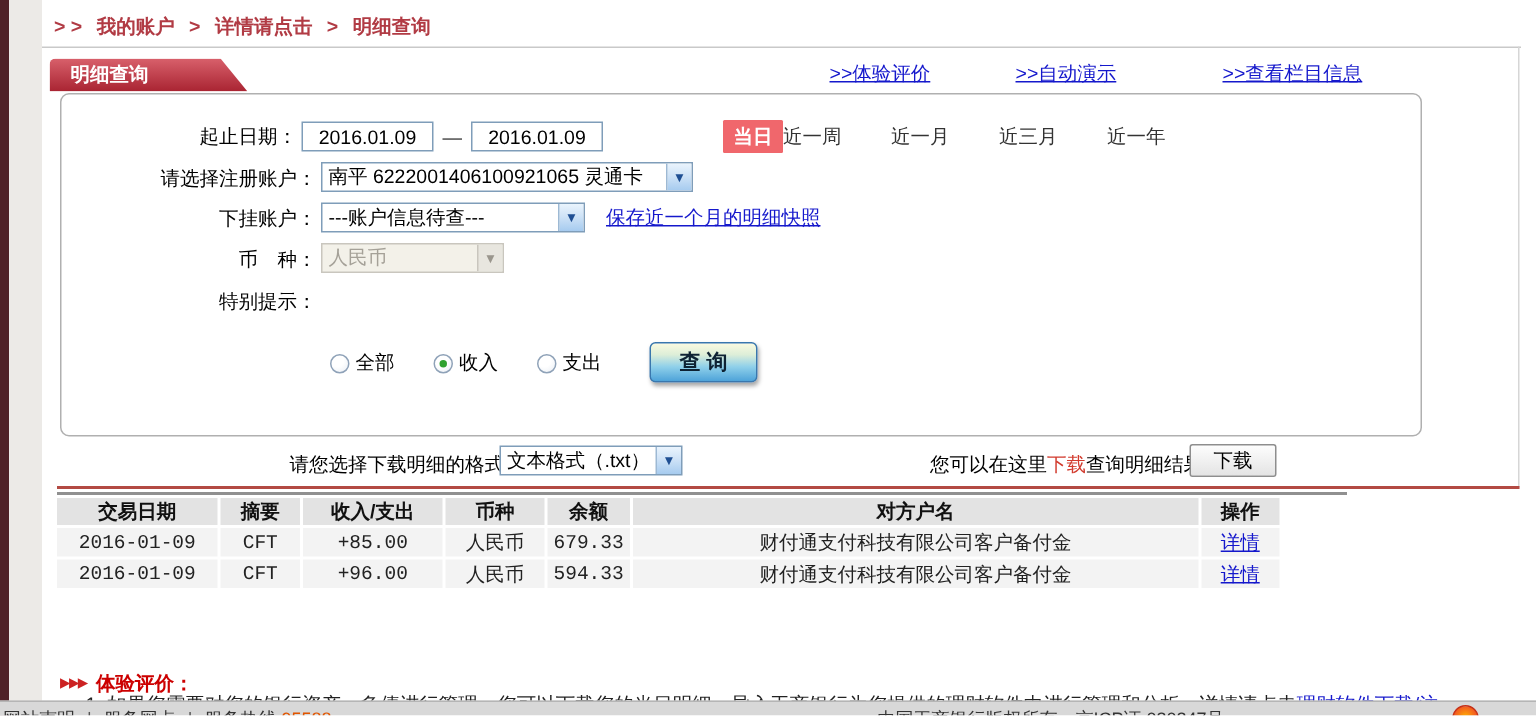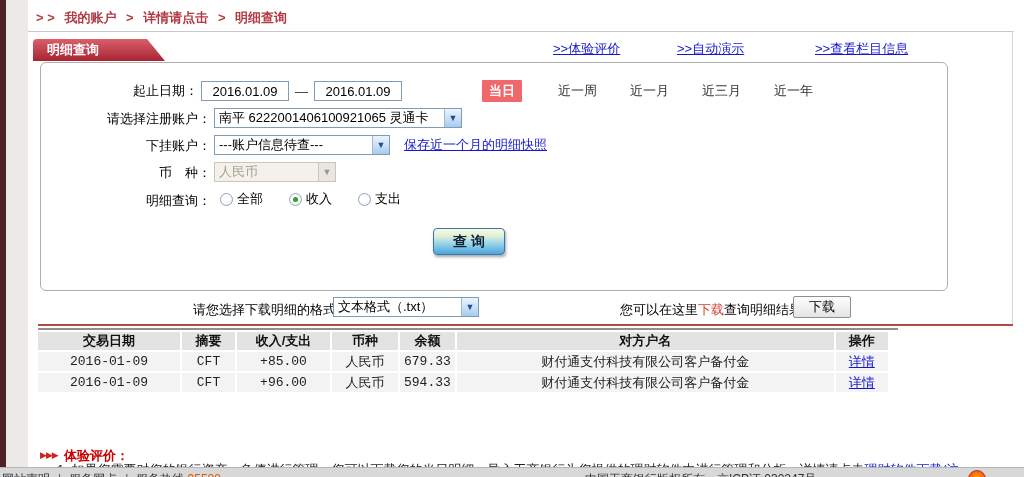--- a/index.html
+++ b/index.html
@@ -36,39 +36,39 @@
   .txtinput {
     width:88px; height:20px; border:1px solid #7f9db9; text-align:center;
     font-size:13px; font-family:"Liberation Sans","DejaVu Sans",sans-serif; background:#fff;
   }
   .dash { margin:0 6px; color:#333; }
   .preset-today {
     margin-left:80px; padding:2px 7px; background:#f0676c; color:#fff;
     font-weight:bold; border:none; border-radius:1px; font-size:13px; cursor:pointer;
   }
   .preset { color:#333; cursor:pointer; white-space:nowrap; }
-  .preset.first { margin-left:36px; }
+  .preset.first { }
   .preset + .preset { margin-left:33px; }
   
   .sel {
     display:inline-flex; align-items:center; height:20px; border:1px solid #7f9db9;
     background:#fff; cursor:pointer; overflow:hidden;
   }
   .sel-text { padding:0 4px; flex:1; white-space:nowrap; overflow:hidden; }
   .sel-arrow {
     width:17px; align-self:stretch; flex:none;
     background:linear-gradient(180deg,#eaf4fd 0%,#cfe3f7 45%,#a6cbef 100%);
     border-left:1px solid #9db9d4; color:#1f4f93; font-size:9px;
     display:flex; align-items:center; justify-content:center;
   }
   .sel.disabled { background:#f3f1e9; border-color:#c9c6be; color:#a5a198; cursor:default; }
   .sel.disabled .sel-arrow { background:#e8e6df; border-left-color:#c9c6be; color:#9a968d; }
   .snap-link { margin-left:14px; color:#1518cc; text-decoration:underline; cursor:pointer; white-space:nowrap; }
   
-  .radio-group { display:flex; align-items:flex-start; }
+  .radio-group { display:flex; align-items:flex-start;margin-top:43px; }
   .radio-item { display:flex; align-items:center; }
   .radio-item + .radio-item { margin-left:26px; }
   .radio-circ {
     width:13px; height:13px; border-radius:50%; border:1px solid #8fa2b8;
     background:radial-gradient(circle at 35% 30%, #fff 40%, #e9eef5 100%);
     margin-right:4px; cursor:pointer; position:relative;
   }
   .radio-circ.checked::after {
     content:""; position:absolute; left:3px; top:3px; width:5px; height:5px;
     border-radius:50%; background:#2fa12f;
@@ -77,21 +77,21 @@
   .query-btn {
     position:absolute; left:392px; top:165px; width:72px; height:27px;
     border:1px solid #3a77ad; border-radius:4px;
     background:linear-gradient(180deg,#fafae0 0%,#ddeed8 30%,#8fd0ea 62%,#4ea3d9 100%);
     font-weight:bold; font-size:14px; color:#0e2233; cursor:pointer;
     box-shadow:1px 2px 3px rgba(0,0,0,.35);
     font-family:inherit;
   }
   
   .dl-label { left:193px; top:301px; }
-  .dl-select { left:333px; top:297px; width:146px; }
+  .dl-select { left:333px; top:297px; width:122px; }
   .dl-hint { left:620px; top:301px; white-space:nowrap; }
   .dl-red { color:#d23b2e; }
   .dl-btn {
     left:793px; top:296px; width:58px; height:22px;
     background:linear-gradient(180deg,#fdfdfd,#e4e4e4); border:1px solid #8e8e8e;
     border-radius:2px; font-size:13px; cursor:pointer; text-align:center; line-height:20px;
     font-family:inherit;
   }
   .red-line { left:38px; top:324px; width:975px; height:2px; background:#b34a43; }
   .gray-line { left:38px; top:328px; width:860px; height:2px; background:#909090; }
@@ -101,21 +101,21 @@
     background:#e3e3e3; font-weight:bold; font-size:13px; height:18px; padding:0 4px;
     text-align:center; white-space:nowrap; color:#111;
   }
   .detail-table td {
     background:#f3f3f3; font-size:13px; height:19px; padding:0 4px;
     text-align:center; white-space:nowrap; color:#222;
   }
   .mono { font-family:Liberation Mono, monospace; font-size:12px; }
   .amt { color:#cc0000; }
   .detail-link { color:#1518cc; text-decoration:underline; cursor:pointer; }
-  .c-date{width:142px}.c-sum{width:53px}.c-amt{width:93px}.c-cur{width:66px}.c-bal{width:40px}.c-cp{width:377px}.c-op{width:52px}
+  .c-date{width:107px}.c-sum{width:53px}.c-amt{width:93px}.c-cur{width:66px}.c-bal{width:40px}.c-cp{width:377px}.c-op{width:52px}
   
   .notice-arrows { left:40px; top:450px; color:#cc2222; font-size:9px; letter-spacing:-1px; }
   .notice-title { left:64px; top:447px; color:#cc0000; font-weight:bold; }
   .notice-line { left:57px; top:461px; color:#222; white-space:nowrap; }
   .notice-link { color:#1518cc; text-decoration:underline; cursor:pointer; }
   
   .footer {
     left:0; top:467px; width:1024px; height:24px;
     background:#d8d8d8; border-top:1px solid #b5b5b5; font-size:12px; color:#333;
   }
@@ -197,21 +197,21 @@
       <span class="flabel">币　种：</span>
       <div class="controls" style="left:173px">
         <div class="sel disabled" style="width:122px">
           <span class="sel-text">人民币</span>
           <span class="sel-arrow">▼</span>
         </div>
       </div>
     </div>
 
     <div class="form-row" style="top:127px">
-      <span class="flabel">明细查询：</span>
+      <span class="flabel">特别提示：</span>
       <div class="controls radio-group" style="left:179px">
         <span class="radio-item">
           <span class="radio-circ"></span>
           <span>全部</span>
         </span>
         <span class="radio-item">
           <span class="radio-circ checked"></span>
           <span>收入</span>
         </span>
         <span class="radio-item">

